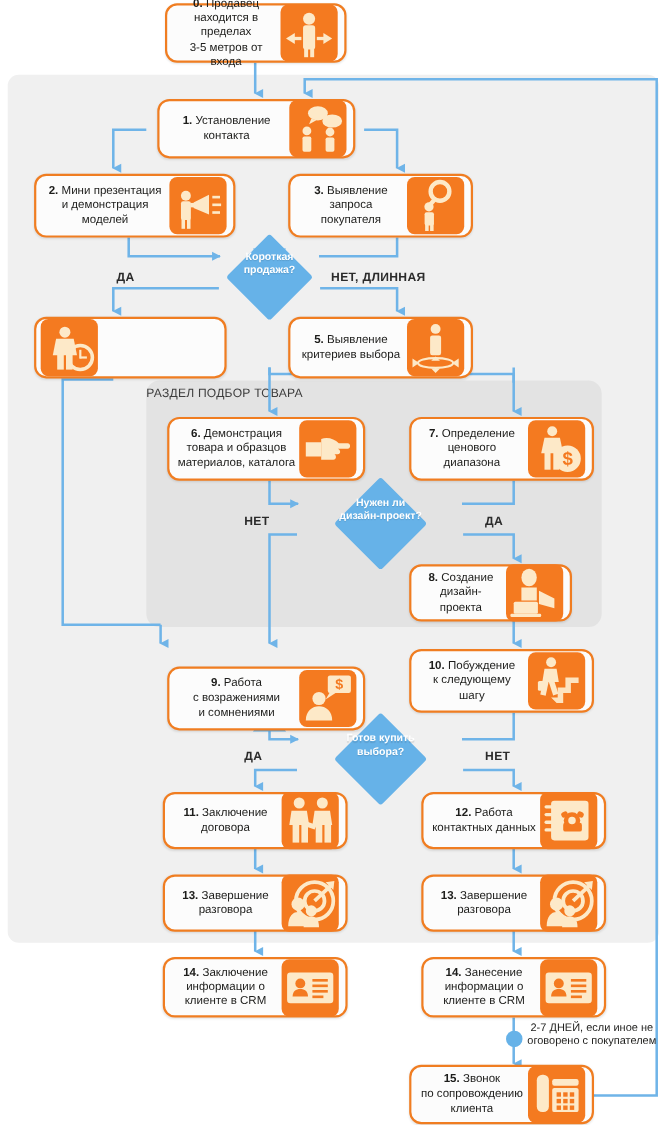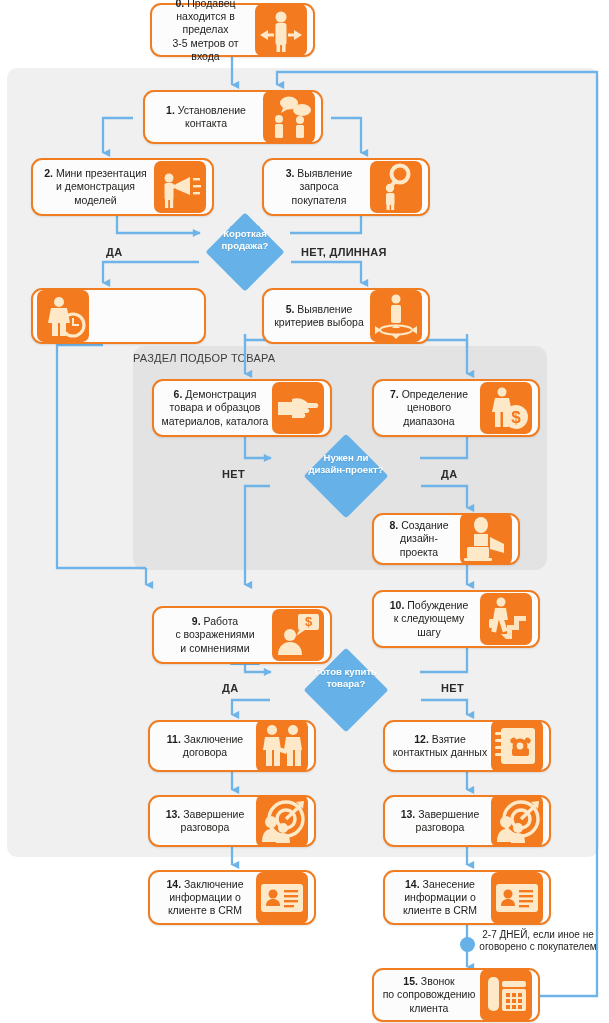--- a/index.html
+++ b/index.html
@@ -385,21 +385,21 @@
         <rect x="20" y="26" width="5" height="13" transform="rotate(-18 22 30)"></rect>
         <rect x="9" y="26" width="8" height="9" rx="1.5"></rect>
       </g>
         </svg>
     </div>
   </div>
 
   <div class="diamond" style="left:270px; top:666px; width:152px; height:48px;">
     <div class="dshape" style="width:60px;height:60px;left:46px;top:-6px;"></div>
     <div class="dlabel">Готов купить
-товара?</div>
+выбора?</div>
   </div>
   <div class="blabel" style="left:222px; top:682px;">ДА</div>
   <div class="blabel" style="left:441px; top:682px;">НЕТ</div>
 
   <div class="node" style="left:148px; top:720px; width:168px; height:52px;">
     <div class="txt"><b>11.</b> <span>Заключение
 договора</span></div>
     <div class="ico">
       <svg viewBox="0 0 52 52" width="52" height="52">
           <g fill="#fde9c8">
@@ -411,21 +411,21 @@
             <path d="M30,17 h14 l2,13 h-18 z"></path>
         <rect x="31" y="29" width="6" height="17"></rect>
             <rect x="39" y="29" width="6" height="17"></rect>
         <path d="M20,26 l12,4 l-2,4 l-12,-4 z"></path>
       </g>
         </svg>
     </div>
   </div>
 
   <div class="node" style="left:383px; top:720px; width:168px; height:52px;">
-    <div class="txt"><b>12.</b> <span>Взятие
+    <div class="txt"><b>12.</b> <span>Работа
 контактных данных</span></div>
     <div class="ico">
       <svg viewBox="0 0 52 52" width="52" height="52">
           <g fill="#fde9c8">
         <rect x="10" y="8" width="34" height="36" rx="3"></rect>
         <rect x="4" y="12" width="9" height="3" rx="1.5"></rect>
         <rect x="4" y="19" width="9" height="3" rx="1.5"></rect>
         <rect x="4" y="26" width="9" height="3" rx="1.5"></rect>
         <rect x="4" y="33" width="9" height="3" rx="1.5"></rect>
       </g>

